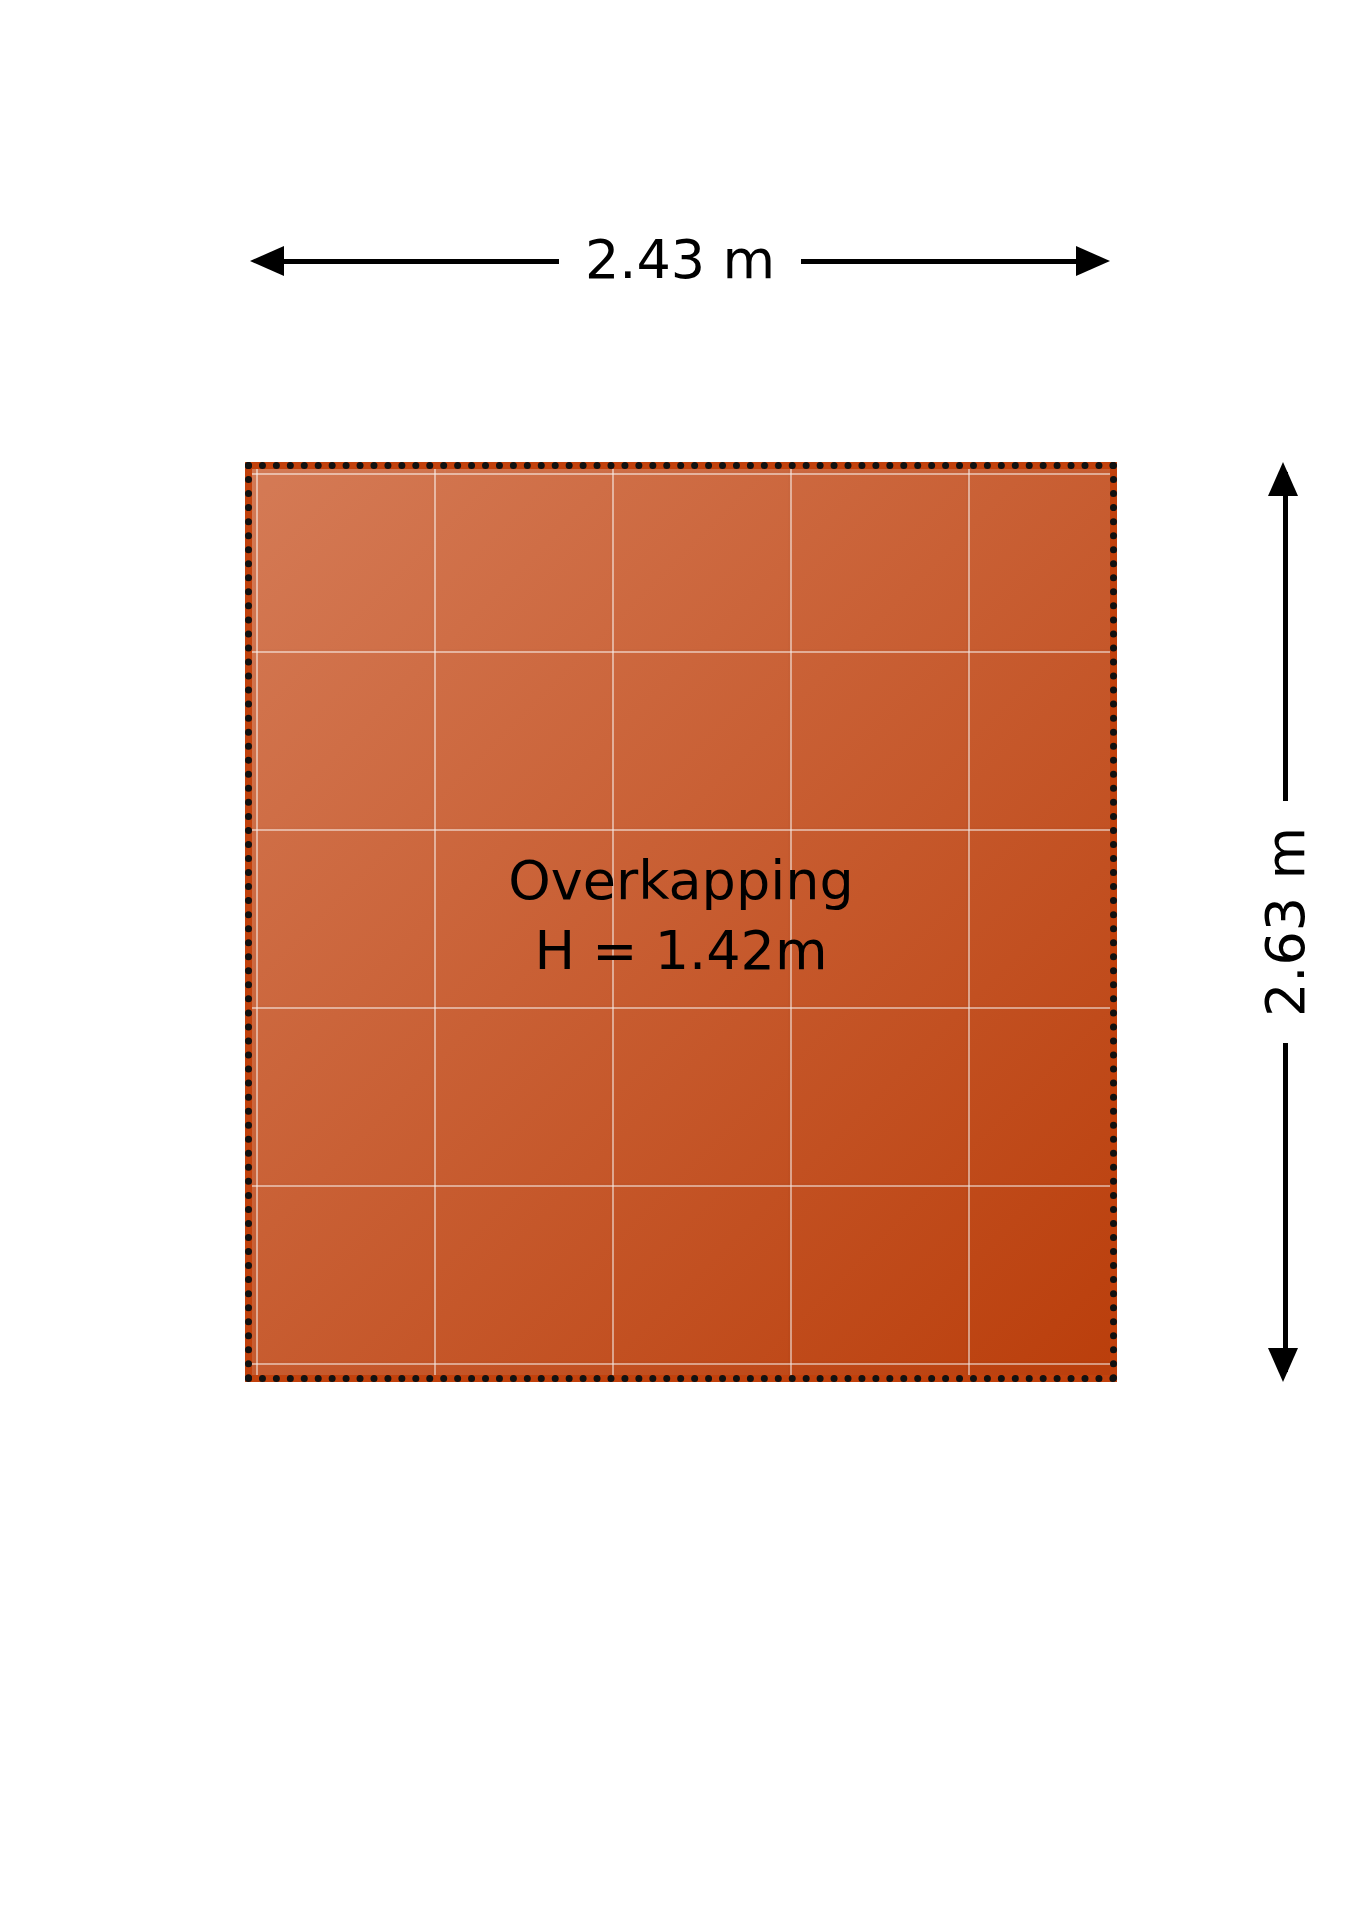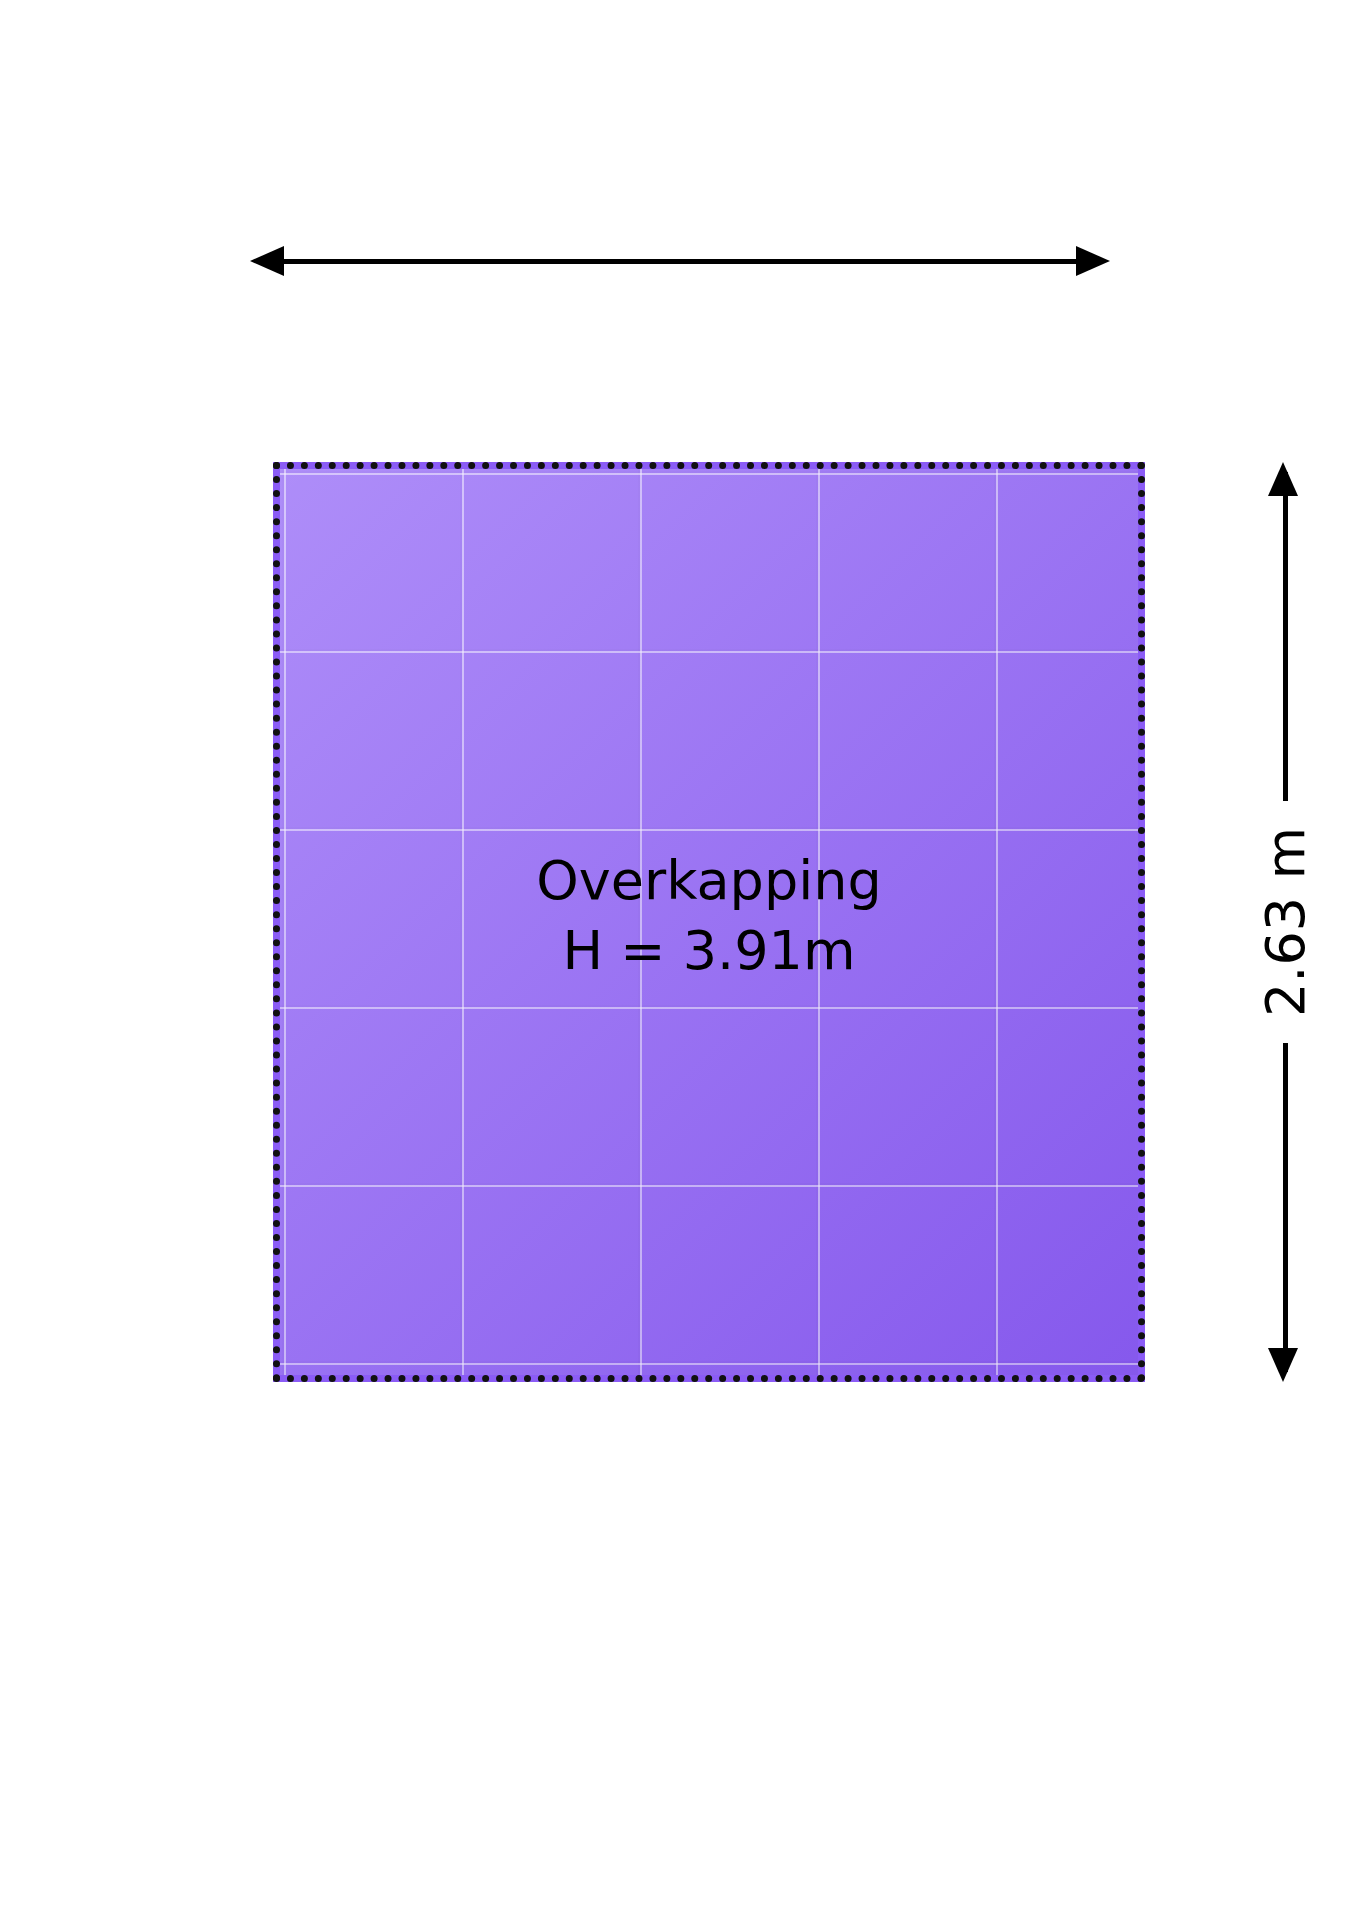--- a/index.html
+++ b/index.html
@@ -110,22 +110,21 @@
 
   
   #room {
     position: absolute;
     left: 245px;
     top: 462px;
     width: 872px;
     height: 920px;
     box-sizing: border-box;
     border: 7px dotted #111111;
-    background: #8b5cf6;
-    margin-left: 28px;
+    background: #c2410c;
   }
   #room .tiles {
     position: absolute;
     inset: 0;
     background-image:
       linear-gradient(to right, rgba(255,255,255,0.55) 2px, transparent 2px),
       linear-gradient(to bottom, rgba(255,255,255,0.55) 2px, transparent 2px),
       linear-gradient(to right, rgba(0,0,0,0.025) 2px, transparent 2px),
       linear-gradient(to bottom, rgba(0,0,0,0.025) 2px, transparent 2px);
     background-size:
@@ -166,28 +165,29 @@
   }
   #disclaimer span { display: block; }
 </style>
 </head>
 <body>
 
 <div id="dim-top">
   <div class="arrow-left"></div>
   <div class="line"></div>
   <div class="arrow-right"></div>
+  <div class="label">2.43 m</div>
 </div>
 
 <div id="room">
   <div class="tiles"></div>
   <div class="shade"></div>
   <div id="room-label">
     <span class="l1">Overkapping</span>
-    <span class="l2">H = 3.91m</span>
+    <span class="l2">H = 1.42m</span>
   </div>
 </div>
 
 <div id="dim-right">
   <div class="arrow-up"></div>
   <div class="line"></div>
   <div class="arrow-down"></div>
   <div class="label">2.63 m</div>
 </div>
 

